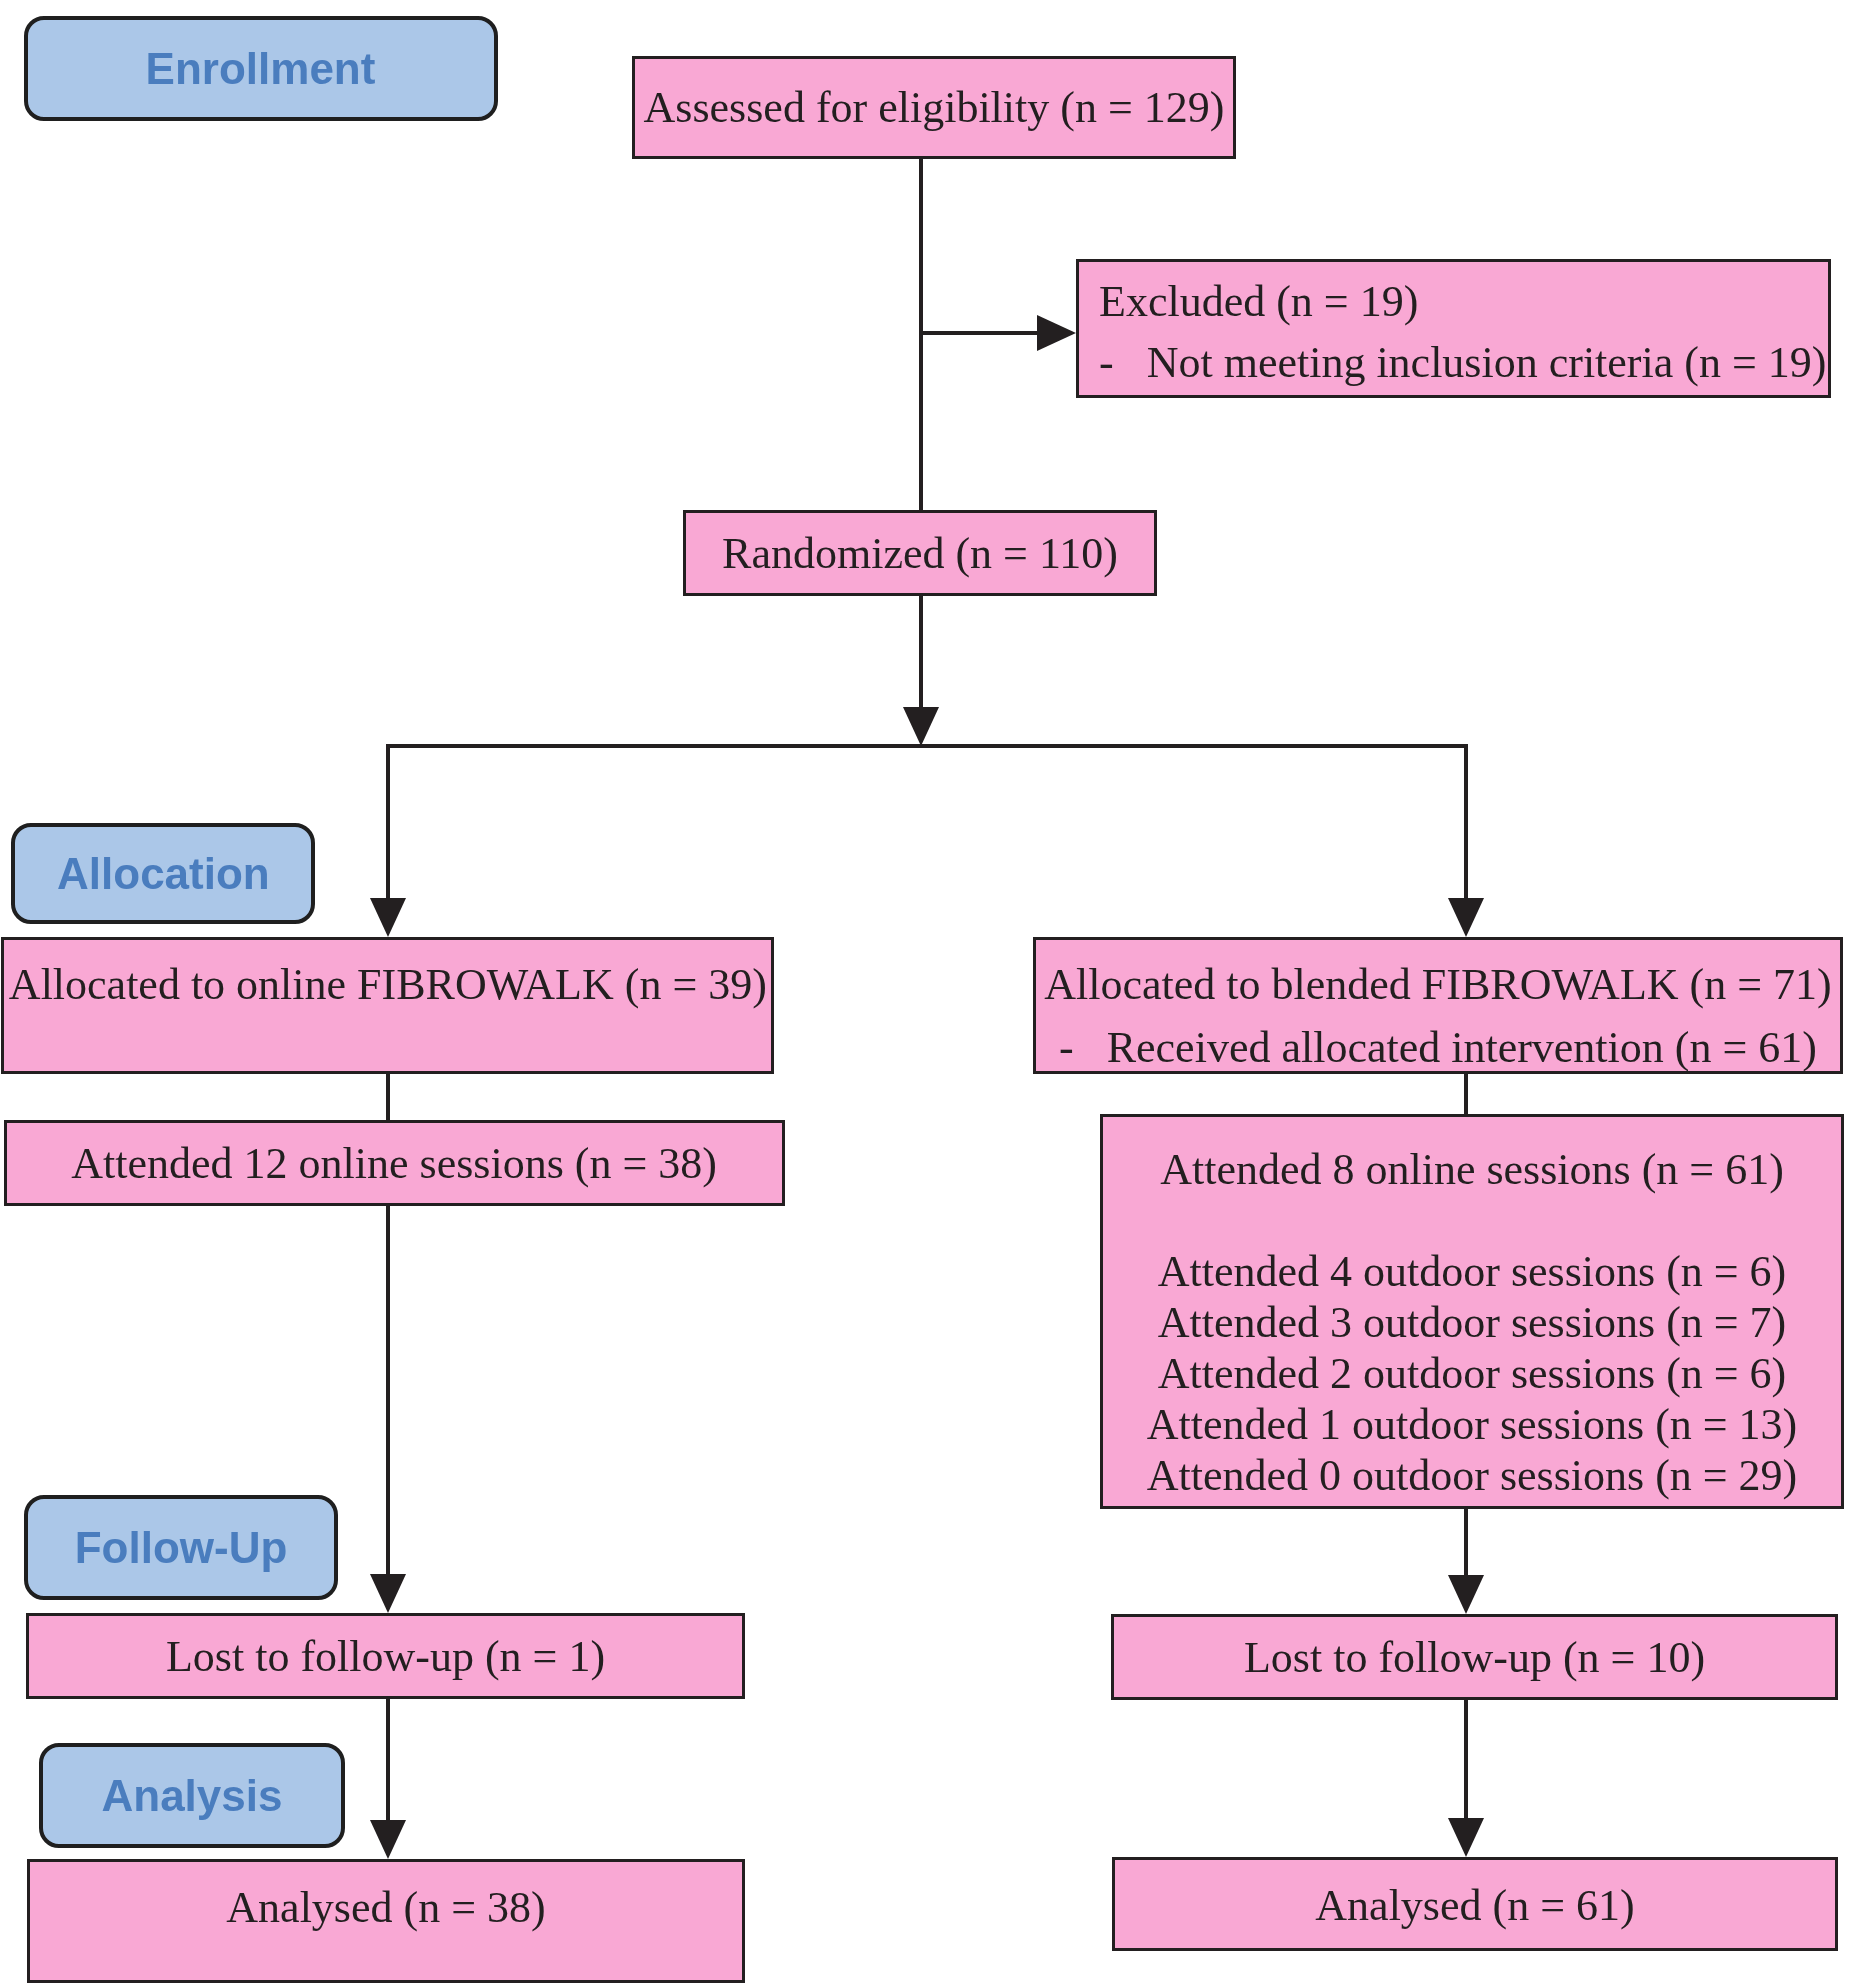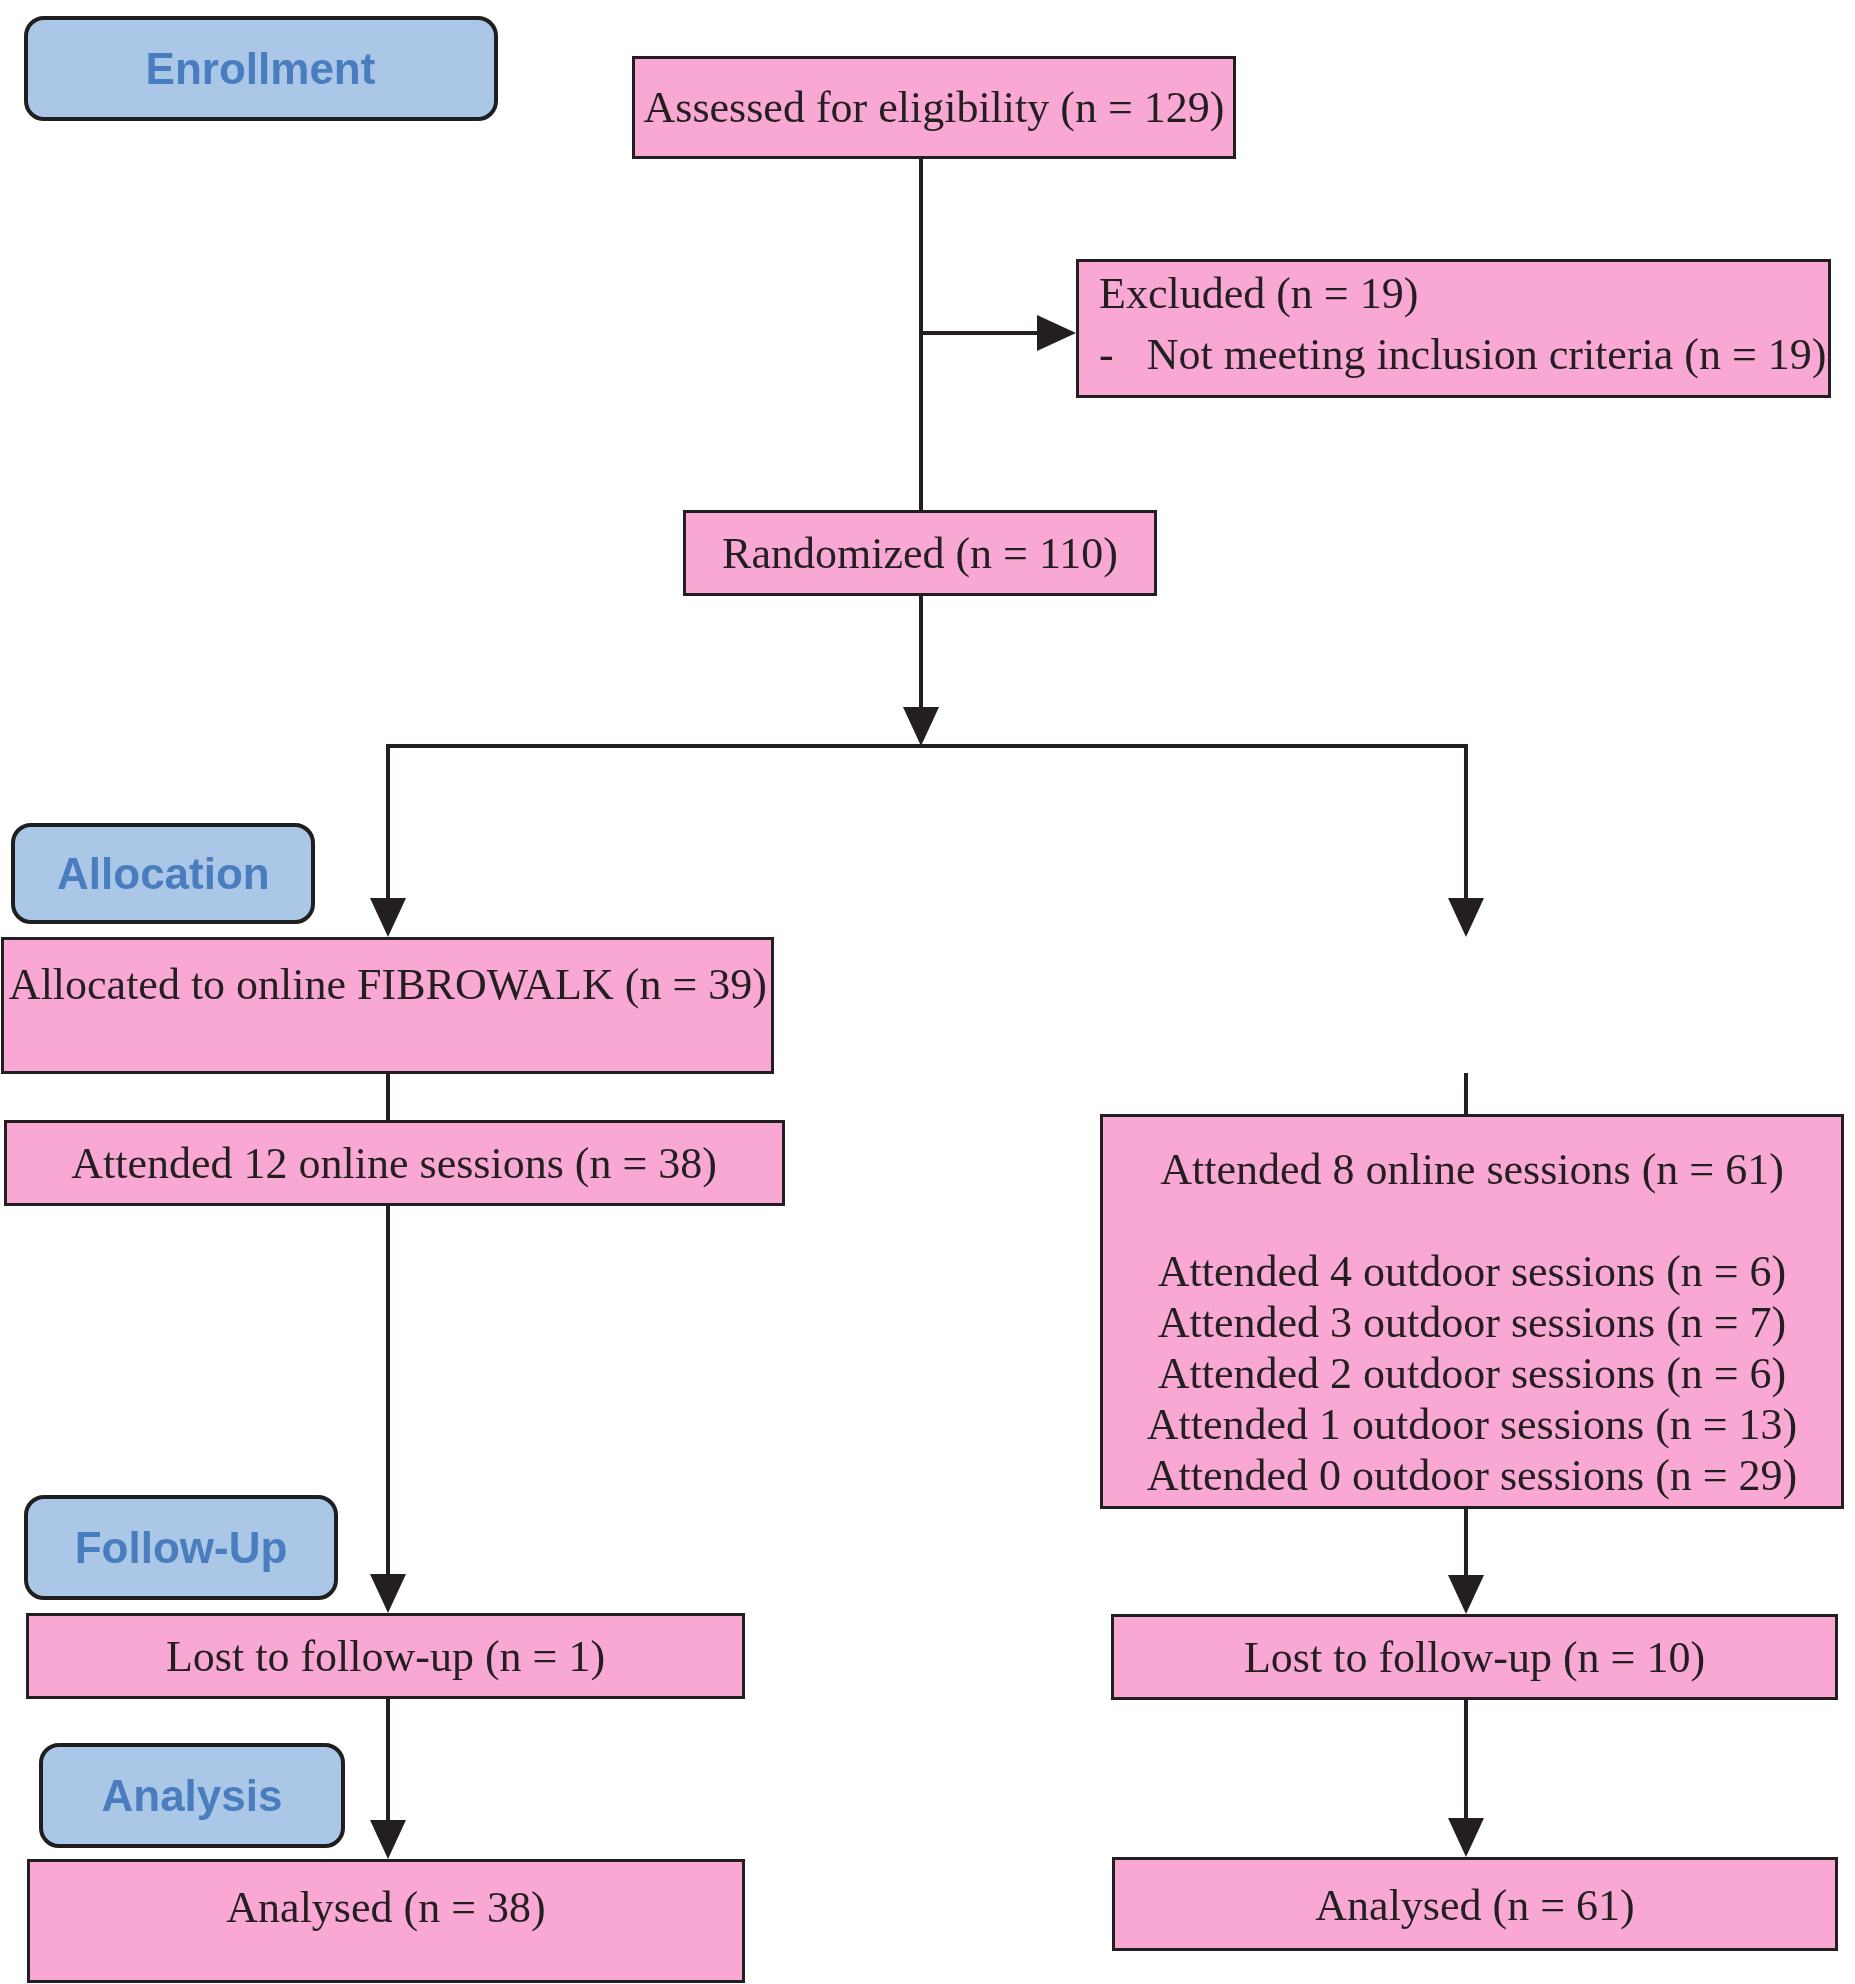--- a/index.html
+++ b/index.html
@@ -78,33 +78,37 @@
   <div class="vline" style="left:386px;top:1697px;width:4.3px;height:125px;"></div>
   <div class="arrow-down" style="left:370px;top:1820px;"></div>
 
   <div class="vline" style="left:1464px;top:1698px;width:4.3px;height:121px;"></div>
   <div class="arrow-down" style="left:1448px;top:1818px;"></div>
 
   <div class="box vcenter" style="left:632px;top:56px;width:604px;height:103px;">
     <div class="line">Assessed for eligibility (n = 129)</div>
   </div>
 
-  <div class="box topalign leftpad" style="left:1076px;top:259px;width:755px;height:139px;padding-top:1px;">
+  <div class="box topalign leftpad" style="left:1076px;top:259px;width:755px;height:139px;padding-top:9px;">
     <div class="line lh85">Excluded (n = 19)</div>
     <div class="line lh85">-   Not meeting inclusion criteria (n = 19)</div>
   </div>
 
   <div class="box vcenter" style="left:683px;top:510px;width:474px;height:86px;">
     <div class="line">Randomized (n = 110)</div>
   </div>
 
   <div class="box topalign" style="left:1.4px;top:937px;width:773px;height:137px;padding-top:13px;">
     <div class="line lh88">Allocated to online FIBROWALK (n = 39)</div>
   </div>
 
+  <div class="box topalign" style="left:1033px;top:937px;width:810px;height:137px;padding-top:13px;">
+    <div class="line lh88">Allocated to blended FIBROWALK (n = 71)</div>
+    <div class="line lh88">-   Received allocated intervention (n = 61)</div>
+  </div>
 
   <div class="box vcenter" style="left:3.6px;top:1120px;width:781px;height:86px;">
     <div class="line">Attended 12 online sessions (n = 38)</div>
   </div>
 
   <div class="box topalign" style="left:1100px;top:1114px;width:744px;height:395px;padding-top:27px;">
     <div class="line row71">Attended 8 online sessions (n = 61)</div>
     <div class="line row71"></div>
     <div class="line row71">Attended 4 outdoor sessions (n = 6)</div>
     <div class="line row71">Attended 3 outdoor sessions (n = 7)</div>

